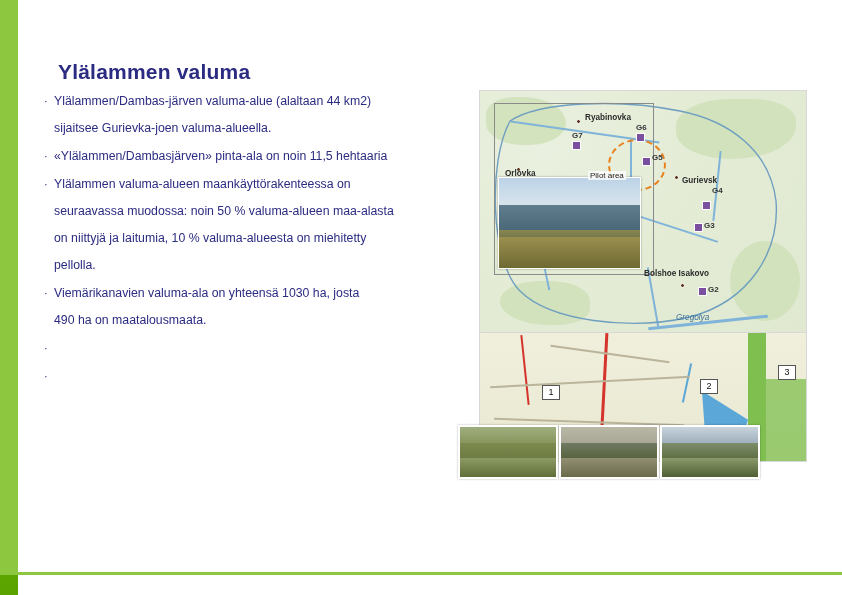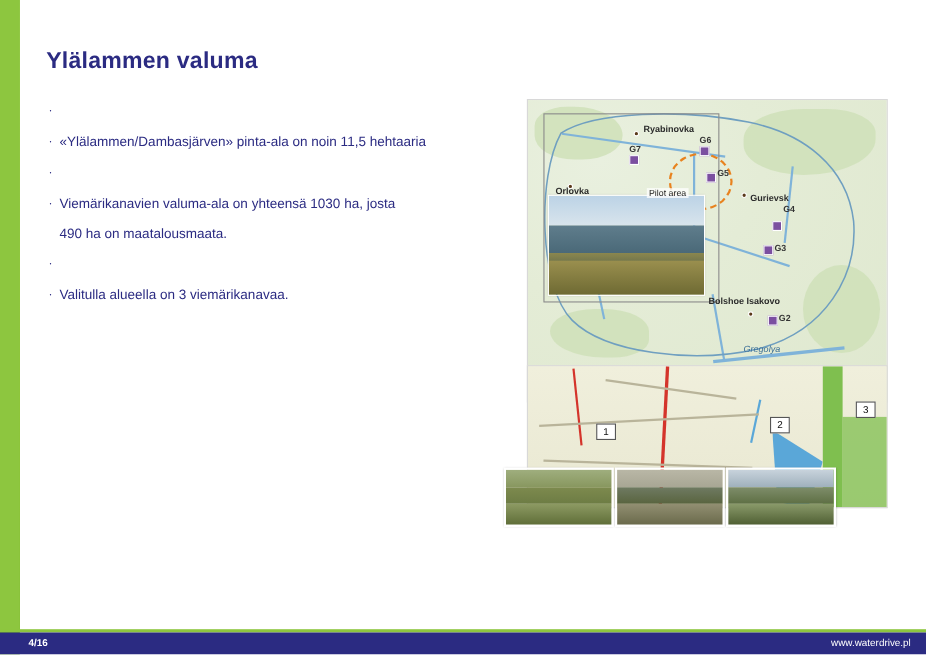--- a/index.html
+++ b/index.html
@@ -52,21 +52,21 @@
   .bottom-bar-green {
     position: absolute;
     left: 0; bottom: 20px;
     width: 842px; height: 3px;
     background: #8dc63f;
   }
 
   h1.title {
     position: absolute;
     left: 42px; top: 44px;
-    margin: 0;
+    margin: 16px;
     font-size: 21px;
     color: #2b2b82;
     font-weight: bold;
     letter-spacing: 0.2px;
   }
 
   
   .bullets {
     position: absolute;
     left: 44px; top: 88px;
@@ -257,39 +257,44 @@
 
   <div class="left-bar">
     <div class="left-bar-inner"></div>
   </div>
 
   <h1 class="title">Ylälammen valuma</h1>
 
   <div class="bullets">
     <div class="bullet">
       <span class="dot">·</span>
+      <span class="txt">Ylälammen/Dambas-järven valuma-alue (alaltaan 44 km2)
+sijaitsee Gurievka-joen valuma-alueella.</span>
     </div>
     <div class="bullet">
       <span class="dot">·</span>
       <span class="txt">«Ylälammen/Dambasjärven» pinta-ala on noin 11,5 hehtaaria</span>
     </div>
     <div class="bullet">
       <span class="dot">·</span>
+      <span class="txt">Ylälammen valuma-alueen maankäyttörakenteessa on
+seuraavassa muodossa: noin 50 % valuma-alueen maa-alasta
+on niittyjä ja laitumia, 10 % valuma-alueesta on miehitetty
+pellolla.</span>
     </div>
     <div class="bullet">
       <span class="dot">·</span>
       <span class="txt">Viemärikanavien valuma-ala on yhteensä 1030 ha, josta
 490 ha on maatalousmaata.</span>
     </div>
     <div class="bullet">
       <span class="dot">·</span>
     </div>
     <div class="bullet">
       <span class="dot">·</span>
-      <span class="txt">Valitulla alueella on 3 viemärikanavaa.</span>
     </div>
   </div>
 
   <div class="map-top">
     <div class="land"></div>
 
     <div class="greenpatch" style="left:6px;top:6px;width:80px;height:48px;border-radius:40% 60% 50% 50%;"></div>
     <div class="greenpatch" style="left:196px;top:8px;width:120px;height:60px;border-radius:50% 40% 60% 50%;"></div>
     <div class="greenpatch" style="left:250px;top:150px;width:70px;height:80px;border-radius:50%;"></div>
     <div class="greenpatch" style="left:20px;top:190px;width:90px;height:44px;border-radius:50% 50% 40% 60%;"></div>
@@ -382,18 +387,14 @@
     <div class="p-mid"></div>
     <div class="p-low"></div>
   </div>
   <div class="photo" id="photo3">
     <div class="p-sky"></div>
     <div class="p-mid"></div>
     <div class="p-low"></div>
   </div>
 
   <div class="bottom-bar-green"></div>
-  <div class="bottom-bar">
-    <span class="page-num">4/16</span>
-    <span class="url">www.waterdrive.pl</span>
-  </div>
 
 </div>
 
 </body></html>

